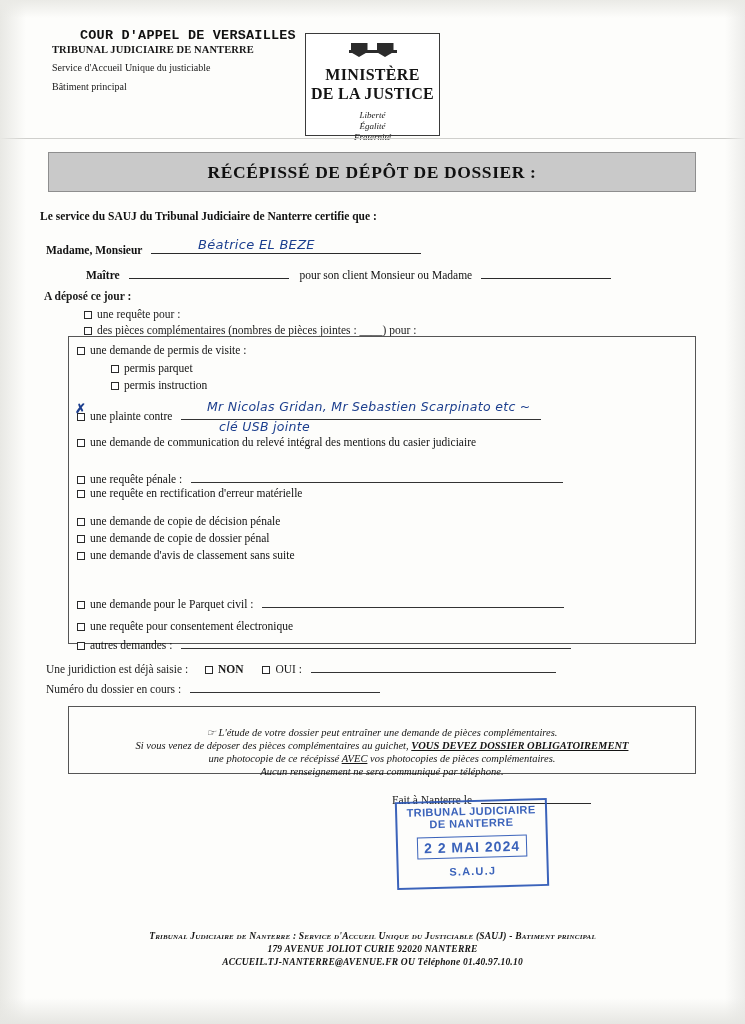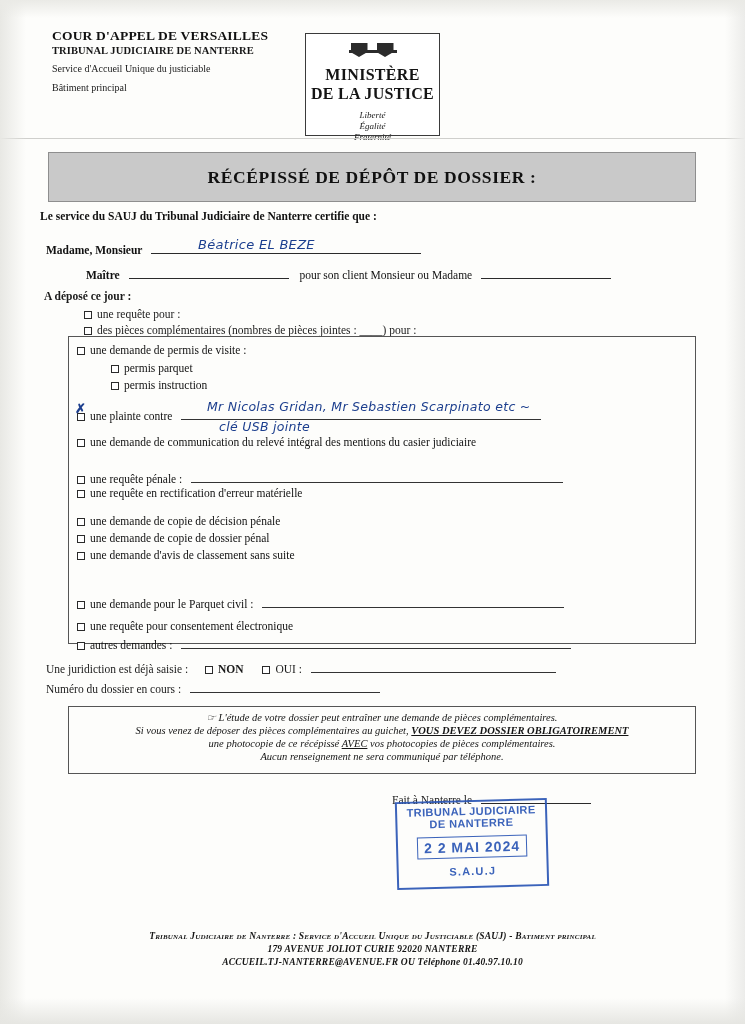--- a/index.html
+++ b/index.html
@@ -41,25 +41,26 @@
     background: linear-gradient(to top, #e6e6e2, rgba(255,255,255,0));
     pointer-events: none;
   }
 
   
   .header {
     position: absolute;
     left: 52px; top: 28px; width: 640px;
   }
   .court-name {
-    font-family: Liberation Serif, serif;
+    font-family: Liberation Mono, monospace;
     font-weight: bold;
     font-size: 13.5px;
     letter-spacing: 0.2px;
     color: #111;
+    margin-left: 28px;
   }
   .court-sub {
     font-family: "Liberation Serif", serif;
     font-weight: bold;
     font-size: 10.5px;
     letter-spacing: 0.1px;
     margin-top: 1px;
     color: #151515;
   }
   .court-line {
@@ -118,21 +119,21 @@
   }
   .header-rule {
     position: absolute;
     left: 0; top: 138px; width: 745px; height: 1px;
     background: #cfcfcc;
   }
 
   
   .title-band {
     position: absolute;
-    left: 48px; top: 152px; width: 648px; height: 50px;
+    left: 48px; top: 152px; width: 648px; height: 40px;
     background: #c9c9c9;
     border: 1px solid #8e8e8e;
     box-sizing: border-box;
     display: flex;
     align-items: center;
     justify-content: center;
   }
   .title-band .t {
     font-family: "Liberation Serif", serif;
     font-weight: bold;
@@ -254,21 +255,21 @@
     font-family: "Liberation Serif", serif; font-size: 11.5px;
   }
 
   
   .notice {
     position: absolute;
     left: 68px; top: 706px; width: 628px; height: 68px;
     border: 1px solid #555;
     box-sizing: border-box;
     text-align: center;
-    padding-top: 4px;
+    padding-top: 19px;
   }
   .notice p {
     margin: 0 0 2px 0;
     font-family: "Liberation Serif", serif;
     font-style: italic;
     font-size: 10.5px;
     color: #141414;
   }
   .notice .u { text-decoration: underline; font-weight: bold; }
   .notice .u2 { text-decoration: underline; }

